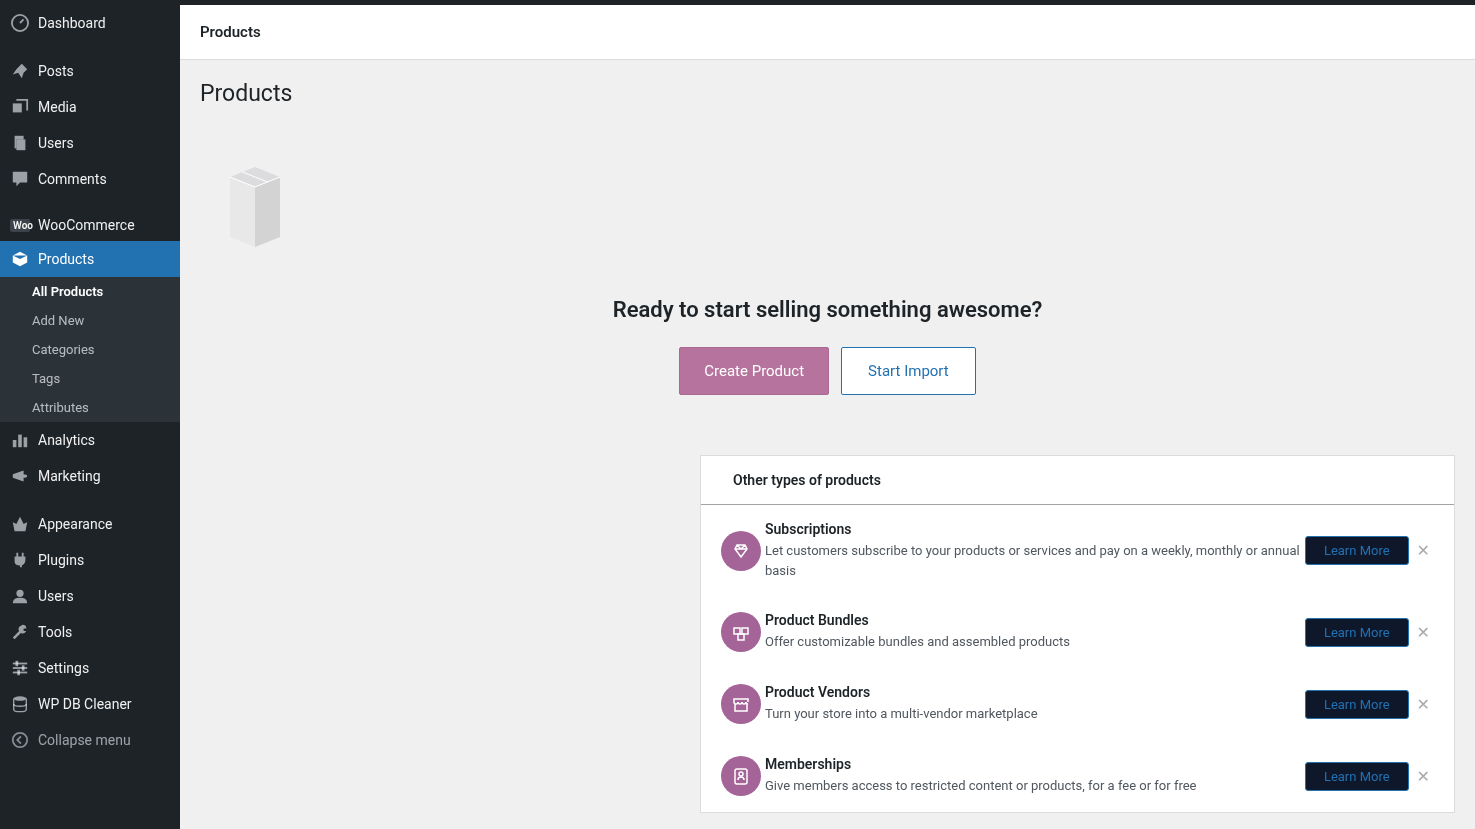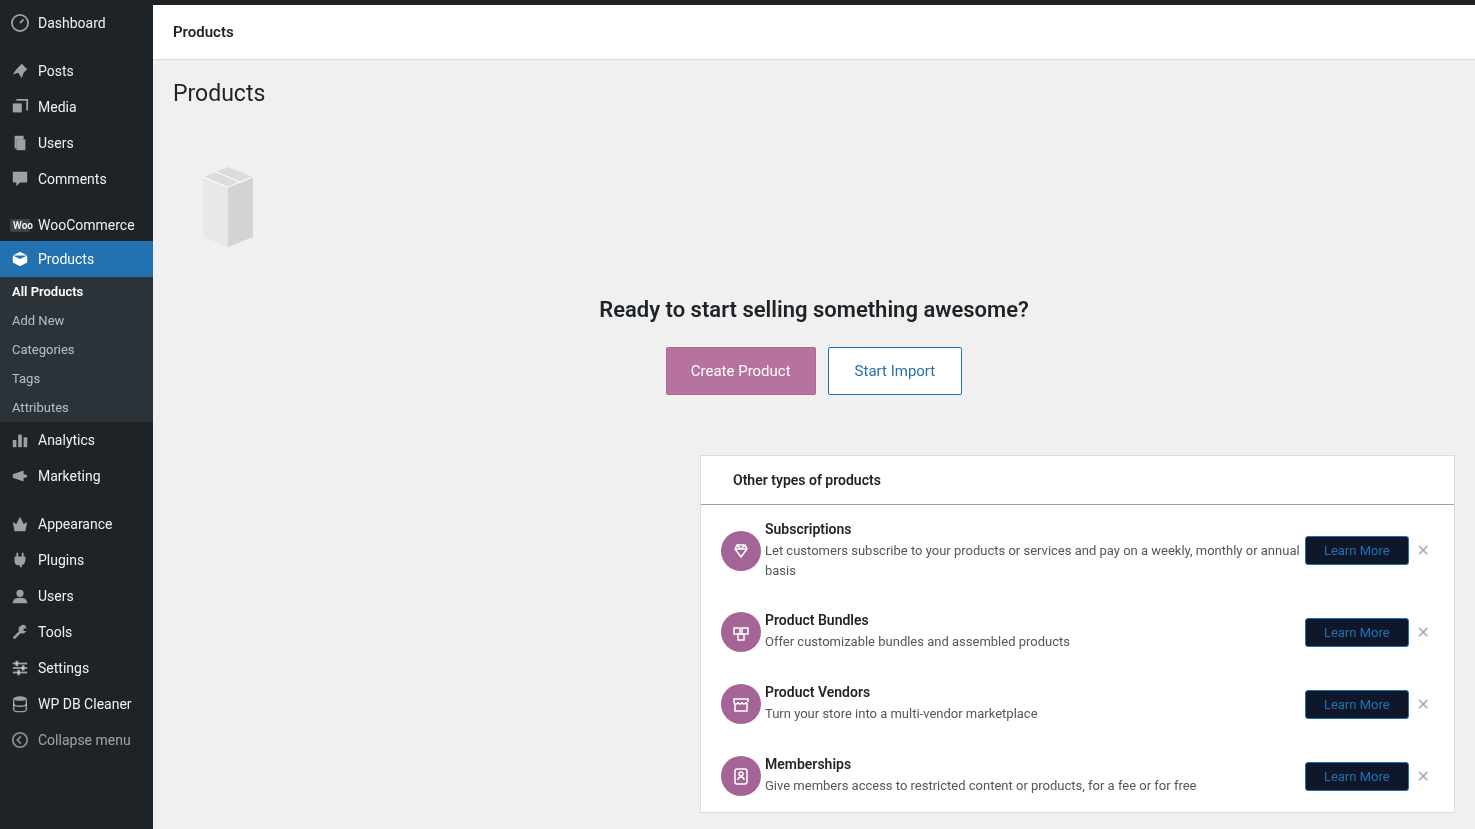--- a/index.html
+++ b/index.html
@@ -1,27 +1,27 @@
 <!DOCTYPE html>
 <html><head>
   <meta charset="utf-8">
   <style>
     * { margin: 0; padding: 0; box-sizing: border-box; font-family: -apple-system, BlinkMacSystemFont, "Segoe UI", Roboto, sans-serif; }
     body { background: #f0f0f1; display: flex; height: 829px; width: 1475px; overflow: hidden; }
     
     .topbar { position: absolute; top: 0; left: 0; right: 0; height: 5px; background: #1d2327; z-index: 100; }
     
-    .sidebar { width: 153px; background: #1d2327; color: #f0f0f1; padding-top: 5px; flex-shrink: 0; position: relative; }
+    .sidebar { width: 180px; background: #1d2327; color: #f0f0f1; padding-top: 5px; flex-shrink: 0; position: relative; }
     .sidebar-item { display: flex; align-items: center; padding: 8px 8px 8px 10px; cursor: pointer; font-size: 14px; color: #f0f0f1; }
     .sidebar-item .icon { width: 20px; height: 20px; margin-right: 8px; display: inline-flex; align-items: center; justify-content: center; }
     .sidebar-item.active { background: #2271b1; color: #fff; position: relative; }
     .sidebar-item.active::after { content: ''; position: absolute; right: -8px; top: 50%; transform: translateY(-50%); border: 8px solid transparent; border-right-color: #f0f0f1; }
     .sidebar-spacer { height: 12px; }
     
-    .submenu { background: #2c3338; }
+    .submenu { background: #2c3338; padding-left: 20px; }
     .submenu-item { padding: 7px 12px; font-size: 13px; color: rgba(240,246,252,0.7); cursor: pointer; }
     .submenu-item.active { color: #fff; font-weight: 600; }
     
     .woo-badge { background: #3c434a; color: #f6f7f7; font-size: 10px; padding: 1px 3px; border-radius: 2px; margin-right: 8px; font-weight: 600; width: 20px; text-align: center; }
     
     .main { flex: 1; display: flex; flex-direction: column; margin-top: 5px; }
     .header-bar { background: #fff; border-bottom: 1px solid #dcdcde; padding: 18px 20px; }
     .header-bar h1 { font-size: 15px; font-weight: 600; color: #1d2327; }
     
     .content { padding: 20px; overflow-y: auto; }

